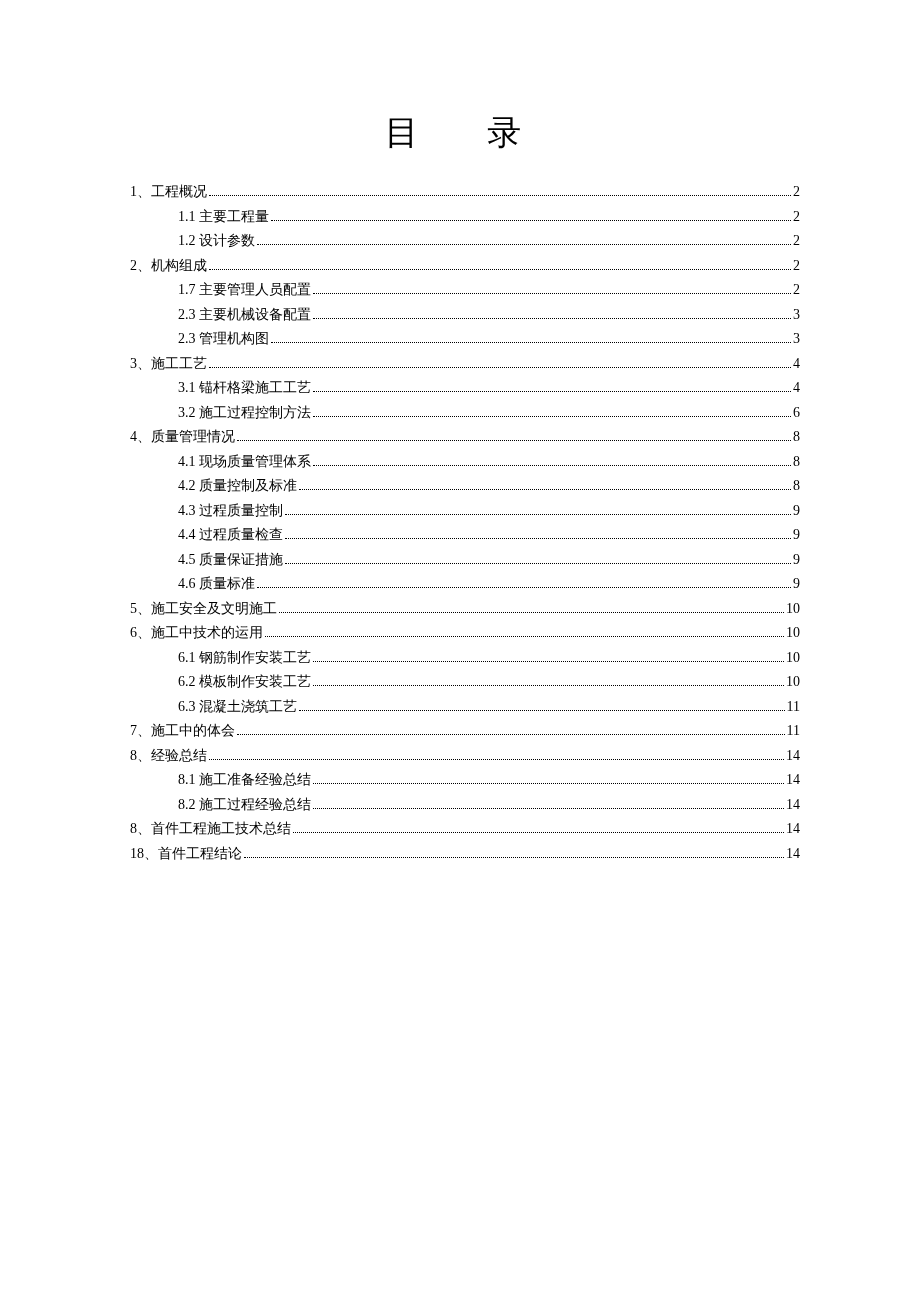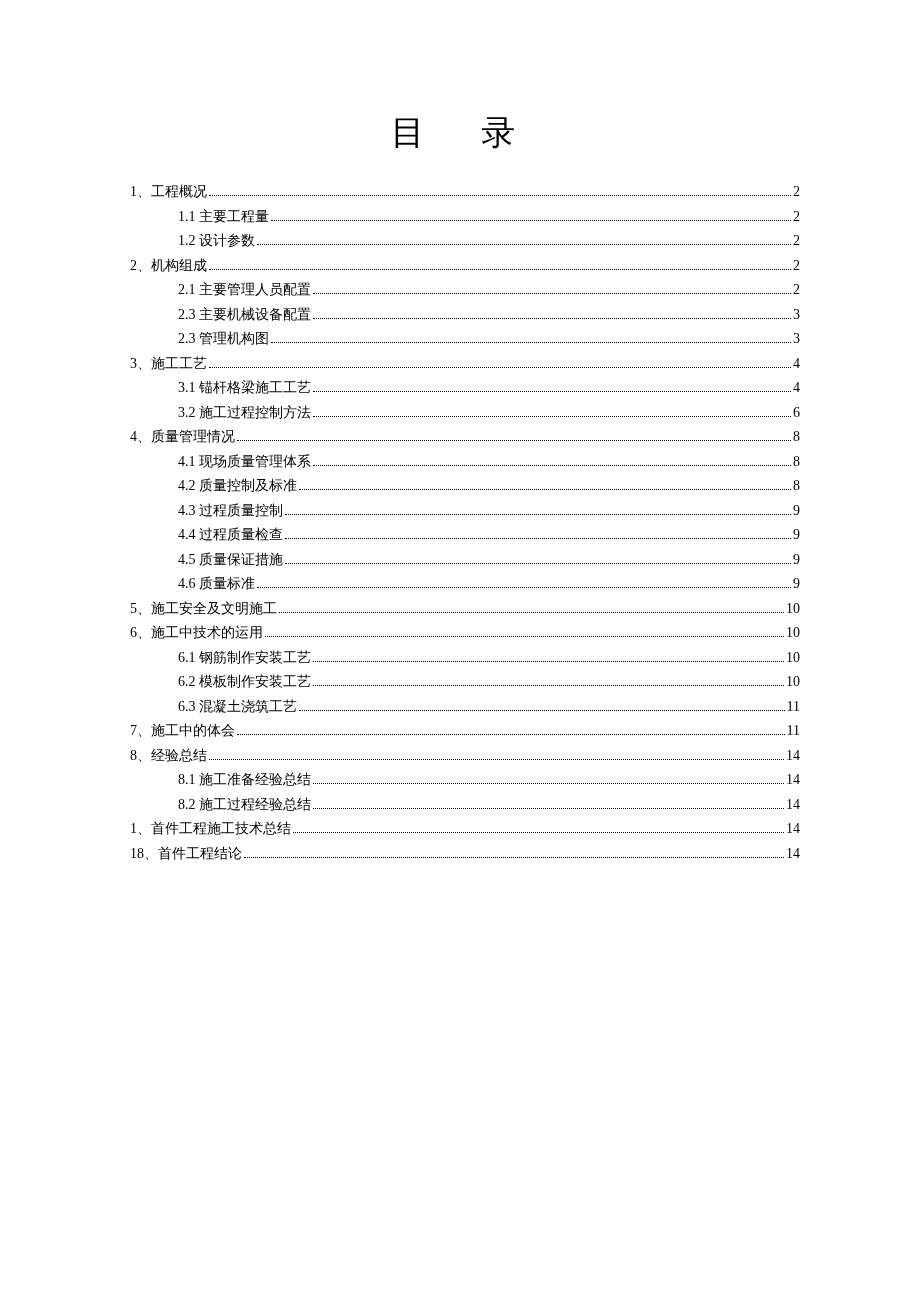--- a/index.html
+++ b/index.html
@@ -10,21 +10,21 @@
       width: 920px;
       box-sizing: border-box;
       color: #000;
     }
     .title {
       text-align: center;
       font-size: 34px;
       font-weight: normal;
       letter-spacing: 24px;
       margin: 10px 0 24px 0;
-      font-family: Liberation Serif, serif;
+      font-family: Liberation Mono, monospace;
     }
     .toc {
       font-size: 14px;
       line-height: 1.75;
     }
     .toc-item {
       display: flex;
       align-items: baseline;
       white-space: nowrap;
     }
@@ -69,21 +69,21 @@
       <span class="toc-label">1.2 设计参数</span>
       <span class="toc-dots"></span>
       <span class="toc-page">2</span>
     </div>
     <div class="toc-item level-0">
       <span class="toc-label">2、机构组成</span>
       <span class="toc-dots"></span>
       <span class="toc-page">2</span>
     </div>
     <div class="toc-item level-1">
-      <span class="toc-label">2.1 主要管理人员配置</span>
+      <span class="toc-label">1.7 主要管理人员配置</span>
       <span class="toc-dots"></span>
       <span class="toc-page">2</span>
     </div>
     <div class="toc-item level-1">
       <span class="toc-label">2.3 主要机械设备配置</span>
       <span class="toc-dots"></span>
       <span class="toc-page">3</span>
     </div>
     <div class="toc-item level-1">
       <span class="toc-label">2.3 管理机构图</span>
@@ -179,21 +179,21 @@
       <span class="toc-label">8.1 施工准备经验总结</span>
       <span class="toc-dots"></span>
       <span class="toc-page">14</span>
     </div>
     <div class="toc-item level-1">
       <span class="toc-label">8.2 施工过程经验总结</span>
       <span class="toc-dots"></span>
       <span class="toc-page">14</span>
     </div>
     <div class="toc-item level-0">
-      <span class="toc-label">1、首件工程施工技术总结</span>
+      <span class="toc-label">8、首件工程施工技术总结</span>
       <span class="toc-dots"></span>
       <span class="toc-page">14</span>
     </div>
     <div class="toc-item level-0">
       <span class="toc-label">18、首件工程结论</span>
       <span class="toc-dots"></span>
       <span class="toc-page">14</span>
     </div>
   </div>
 

